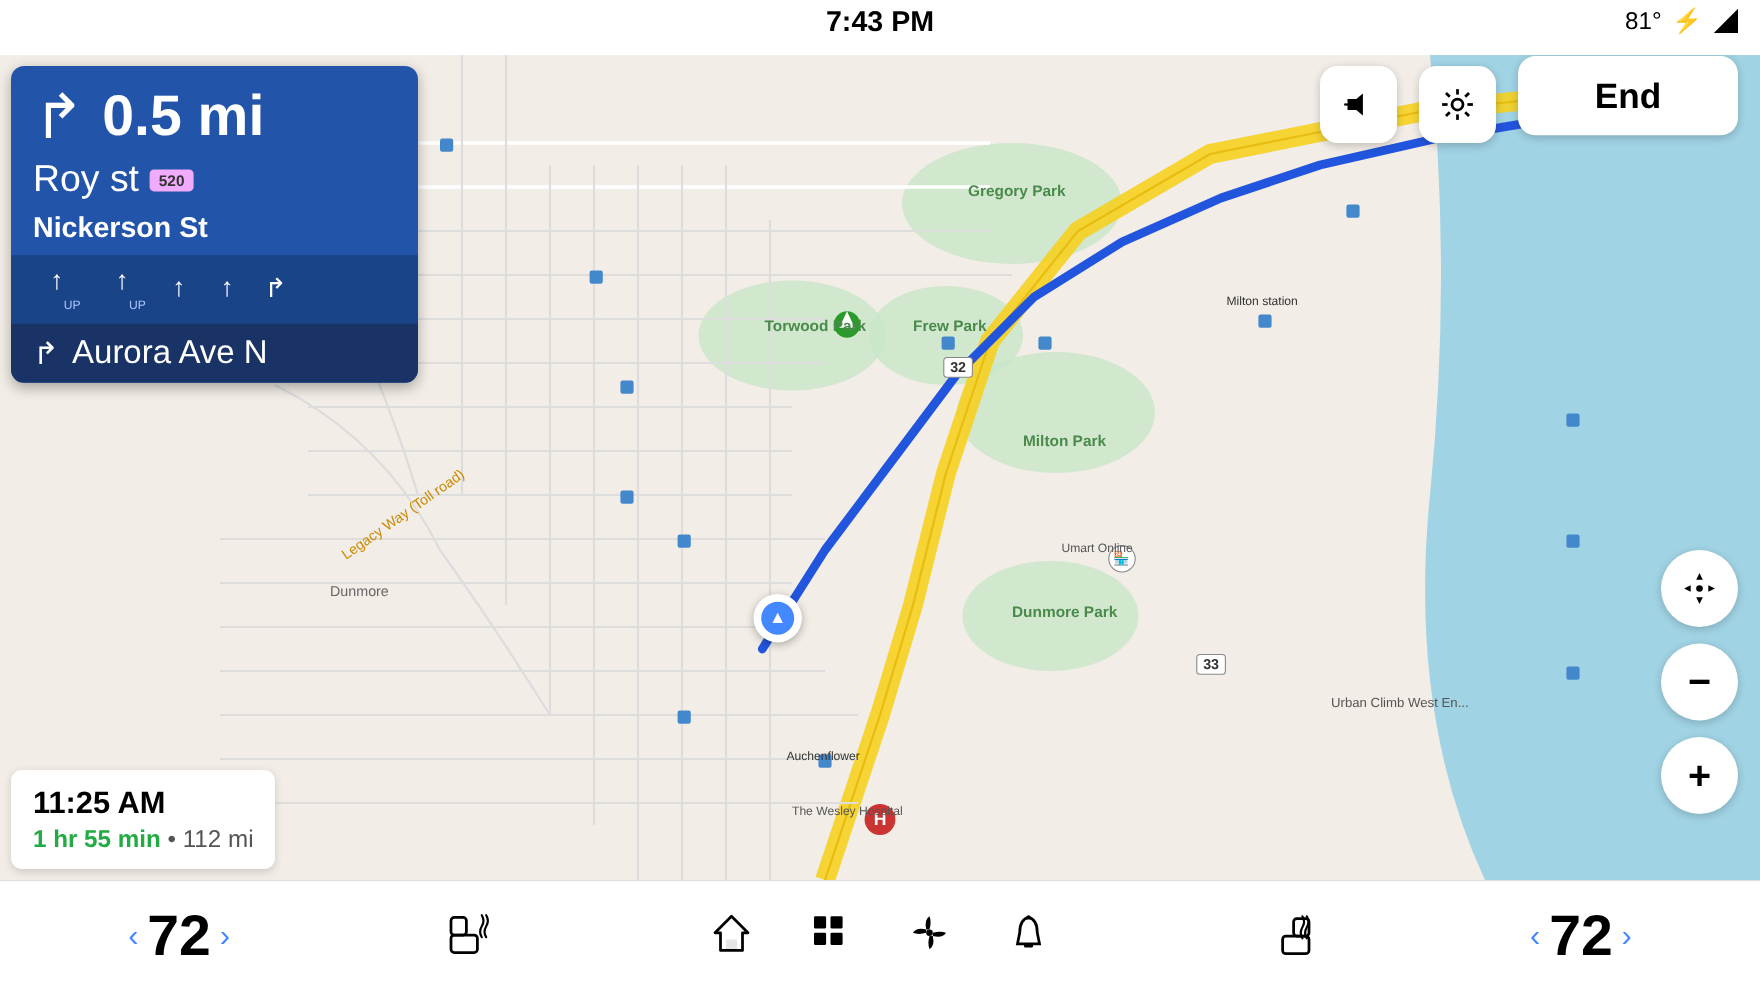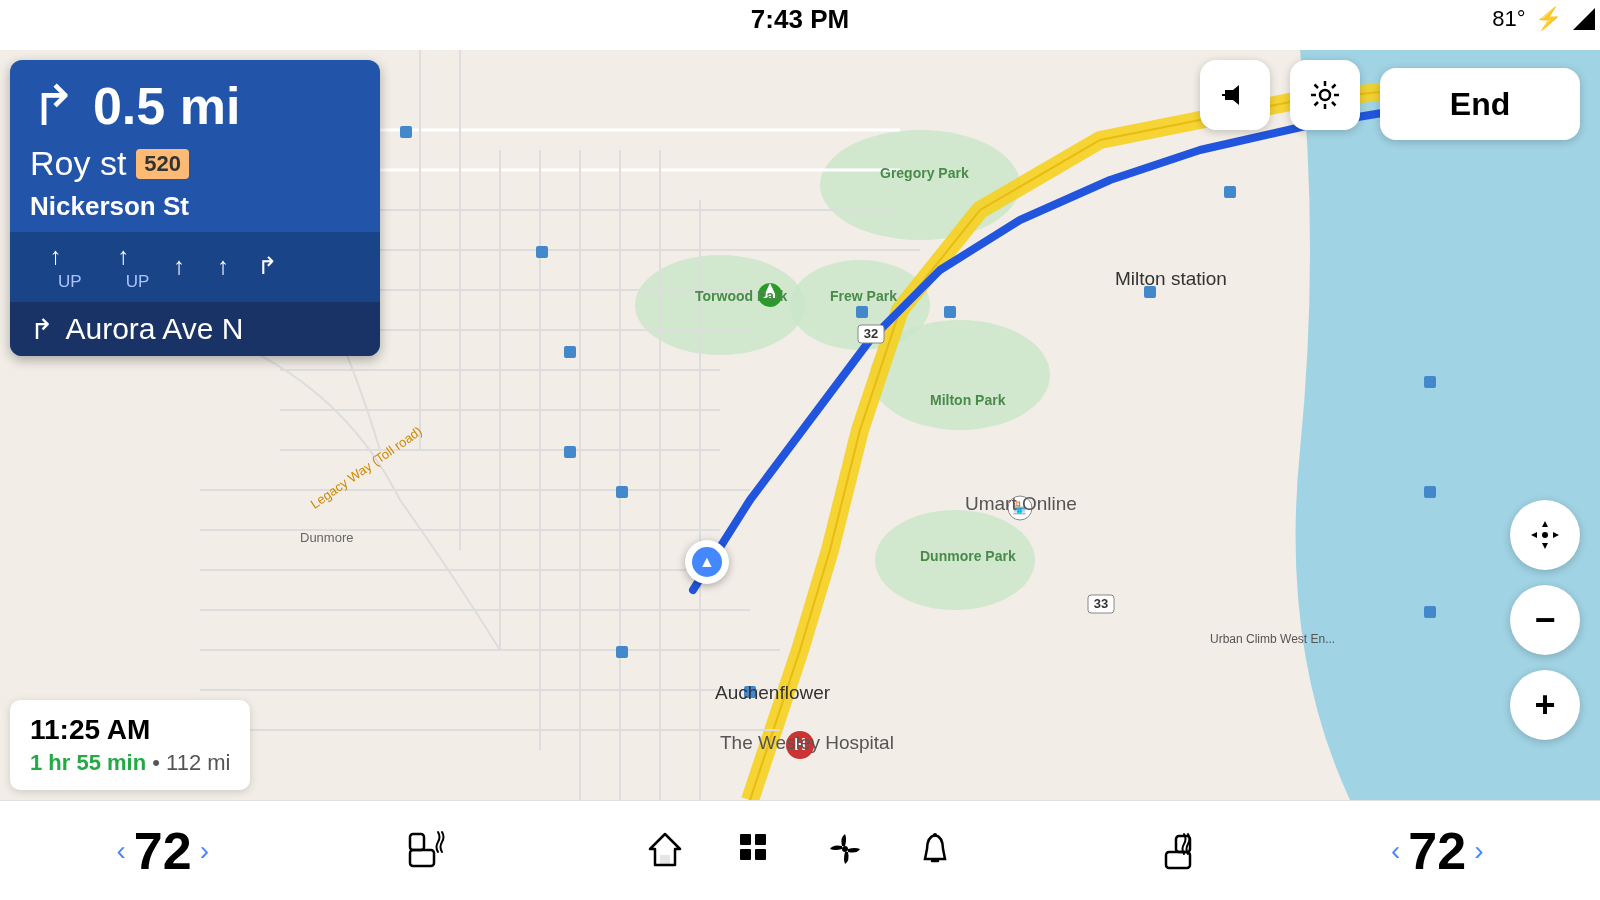--- a/index.html
+++ b/index.html
@@ -2,21 +2,21 @@
 <html><head>
   <meta charset="utf-8">
   <style>
     * { margin: 0; padding: 0; box-sizing: border-box; }
     body { width: 1600px; height: 900px; overflow: hidden; font-family: -apple-system, BlinkMacSystemFont, 'Segoe UI', sans-serif; background: #fff; }
 
     
     #status-bar {
       position: absolute; top: 0; left: 0; right: 0; height: 38px;
       background: #fff; display: flex; align-items: center; justify-content: space-between;
-      padding: 0 5px; z-index: 100;
+      padding: 0 20px; z-index: 100;
     }
     #status-bar .time { font-size: 26px; font-weight: 600; color: #000; position: absolute; left: 50%; transform: translateX(-50%); }
     #status-bar .right-icons { display: flex; align-items: center; gap: 10px; margin-left: auto; }
     #status-bar .temp { font-size: 22px; font-weight: 500; color: #000; }
 
     
     #map-area {
       position: absolute; top: 50px; left: 0; right: 0; bottom: 100px;
       background: #e8e0d8; overflow: hidden;
     }
@@ -30,29 +30,29 @@
       background: #2255aa; border-radius: 12px; overflow: hidden; z-index: 50;
       box-shadow: 0 4px 12px rgba(0,0,0,0.3);
     }
     #nav-card .turn-row {
       display: flex; align-items: center; padding: 16px 20px 8px 20px; gap: 16px;
     }
     #nav-card .distance { font-size: 52px; font-weight: 700; color: #fff; }
     #nav-card .street-row { padding: 0 20px 8px 20px; display: flex; align-items: center; gap: 10px; }
     #nav-card .street-name { font-size: 34px; color: #fff; font-weight: 500; }
     #nav-card .route-badge {
-      background: #fdba74; border-radius: 4px; padding: 2px 8px;
-      font-size: 22px; font-weight: 700; color: #333;
+      background: #f0abfc; border-radius: 4px; padding: 2px 8px;
+      font-size: 14px; font-weight: 700; color: #333;
     }
     #nav-card .street-name2 { font-size: 26px; color: #fff; font-weight: 600; padding: 0 20px 10px 20px; }
     #nav-card .lanes-row {
       background: #1a4488; padding: 10px 20px; display: flex; gap: 16px; align-items: center;
     }
     #nav-card .lane-icon { color: #fff; font-size: 28px; display: flex; flex-direction: column; align-items: center; gap: 2px; }
-    #nav-card .lane-label { font-size: 17px; color: #aac4ff; padding-left: 28px; }
+    #nav-card .lane-label { font-size: 11px; color: #aac4ff; padding-left: 28px; }
     #nav-card .continue-row {
       background: #1a3366; padding: 10px 20px; display: flex; align-items: center; gap: 12px;
     }
     #nav-card .continue-street { font-size: 30px; color: #fff; font-weight: 400; }
 
     
     #eta-card {
       position: absolute; bottom: 10px; left: 10px; background: #fff;
       border-radius: 10px; padding: 14px 20px; z-index: 50;
       box-shadow: 0 2px 8px rgba(0,0,0,0.15);
@@ -70,21 +70,21 @@
       font-size: 28px;
     }
     #settings-btn {
       position: absolute; top: 10px; right: 240px;
       width: 70px; height: 70px; background: #fff; border-radius: 16px;
       display: flex; align-items: center; justify-content: center;
       box-shadow: 0 2px 8px rgba(0,0,0,0.2); z-index: 50; cursor: pointer;
       font-size: 28px;
     }
     #end-btn {
-      position: absolute; top: 18px; right: 20px;
+      position: absolute; top: 1px; right: 20px;
       width: 200px; height: 72px; background: #fff; border-radius: 16px;
       display: flex; align-items: center; justify-content: center;
       box-shadow: 0 2px 8px rgba(0,0,0,0.2); z-index: 50; cursor: pointer;
       font-size: 32px; font-weight: 600; color: #000;
     }
 
     
     #move-btn {
       position: absolute; right: 20px; bottom: 230px;
       width: 70px; height: 70px; background: #fff; border-radius: 50%;
@@ -130,21 +130,21 @@
       display: flex; align-items: center; justify-content: space-around;
       padding: 0 20px; z-index: 100;
     }
     .temp-control { display: flex; align-items: center; gap: 8px; }
     .temp-control .chevron { font-size: 28px; color: #4488ff; cursor: pointer; }
     .temp-control .temp-val { font-size: 52px; font-weight: 700; color: #000; }
     .bottom-icons { display: flex; gap: 50px; align-items: center; }
 
     
     .map-label {
-      position: absolute; font-size: 19px; color: #555; font-weight: 500;
+      position: absolute; font-size: 11px; color: #555; font-weight: 500;
       white-space: nowrap; pointer-events: none;
     }
     .park-label { color: #4a8a4a; font-size: 14px; font-weight: 600; }
     .toll-label { color: #cc8800; font-size: 13px; transform: rotate(-35deg); transform-origin: center; }
   </style>
 </head>
 <body>
 
 <div id="status-bar">
   <div style="width:80px;"></div>

